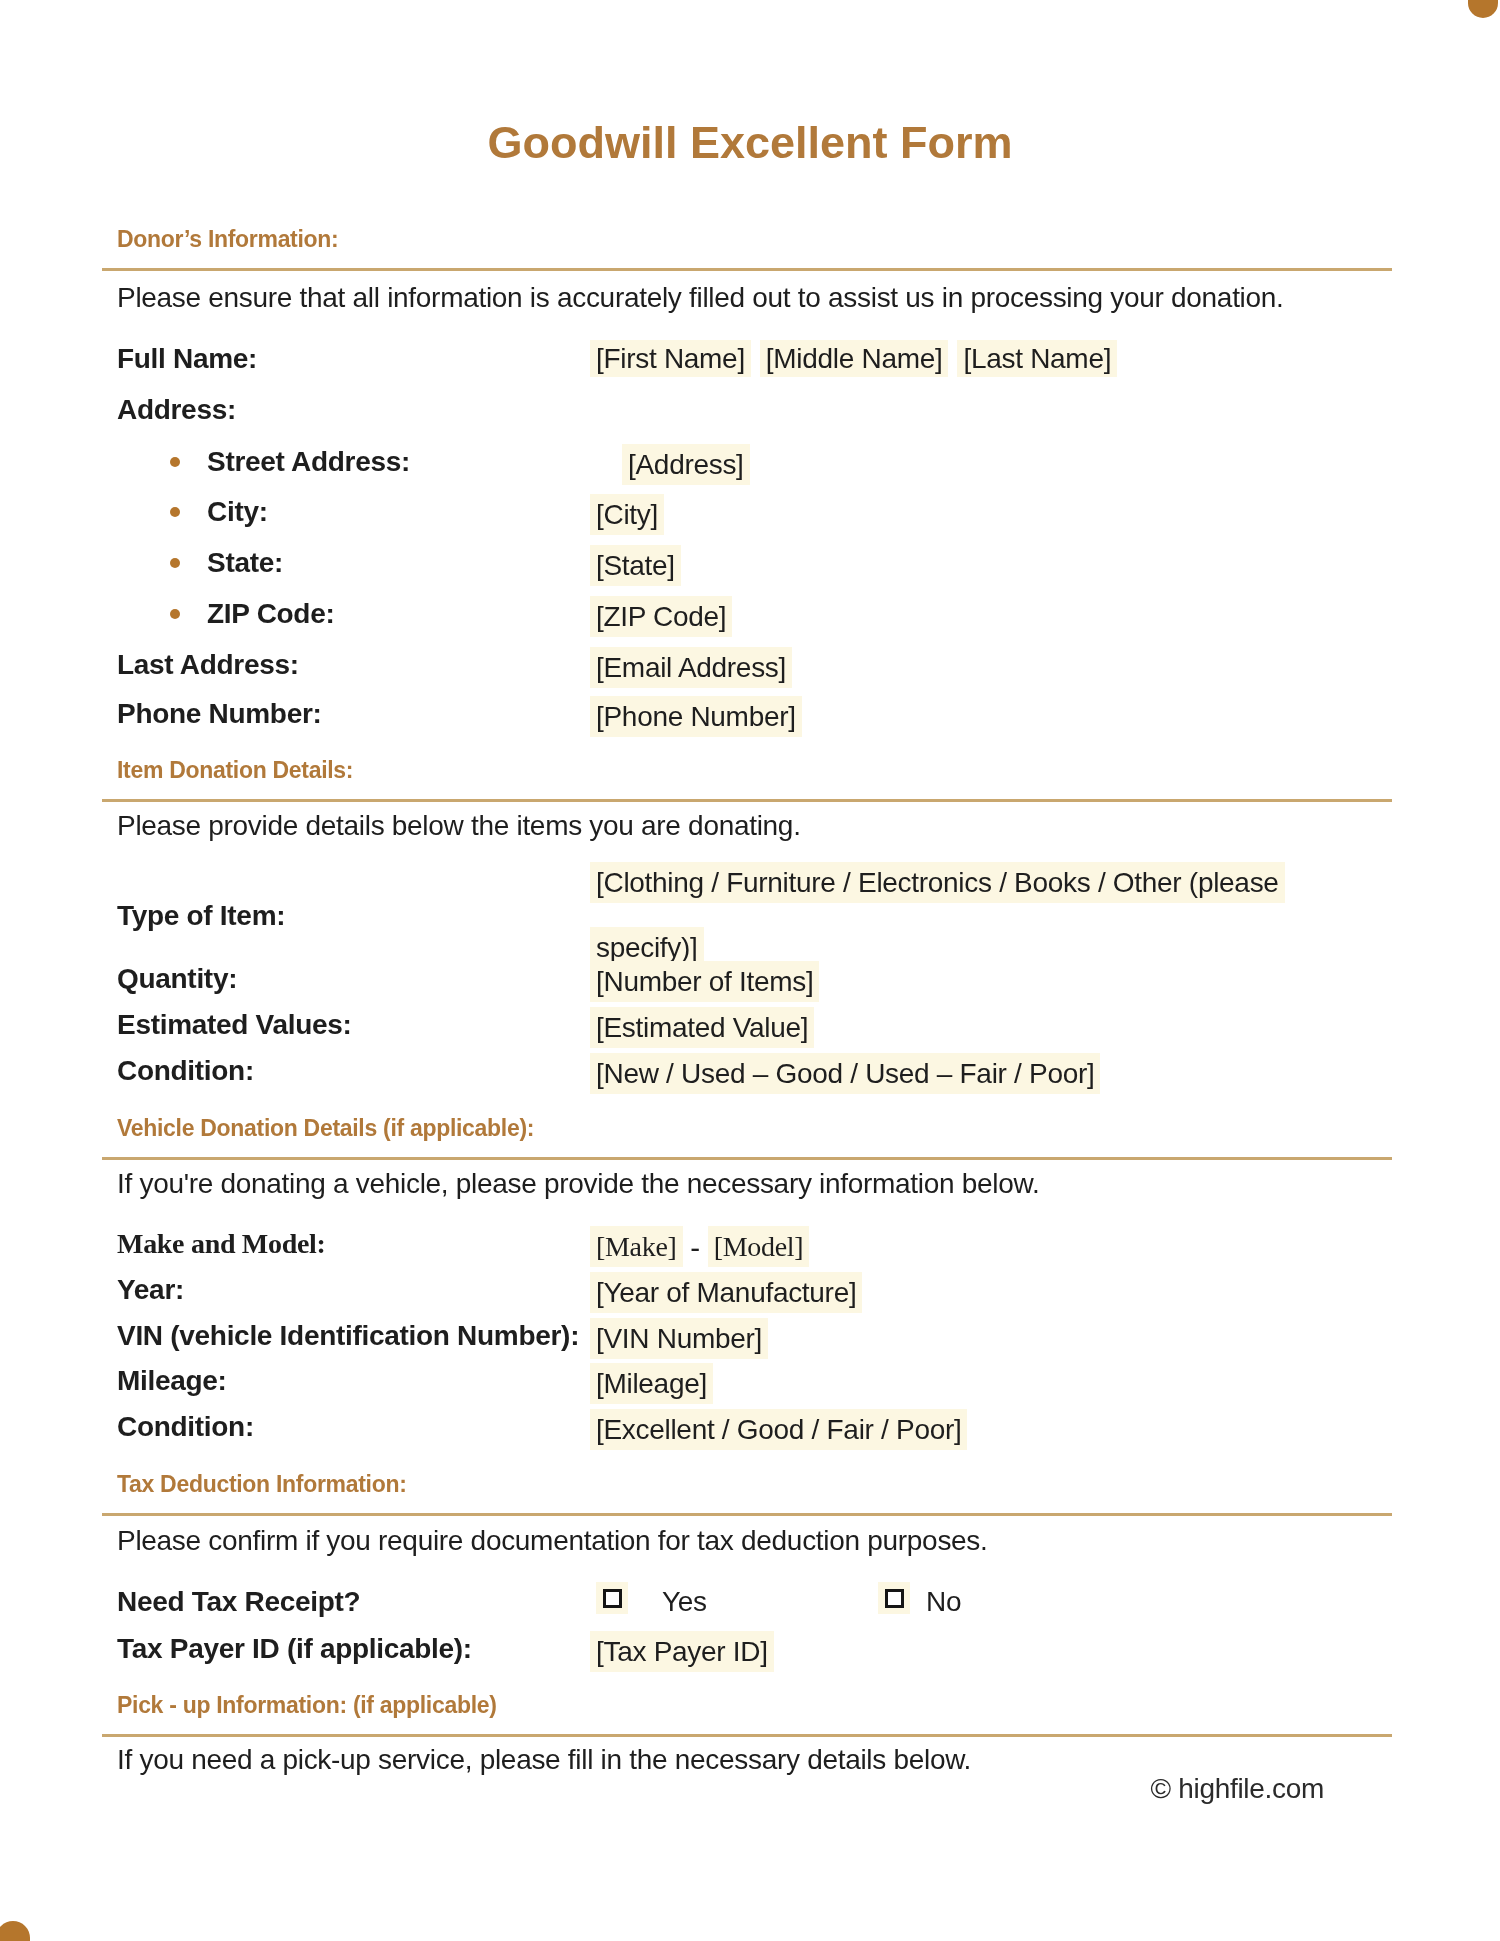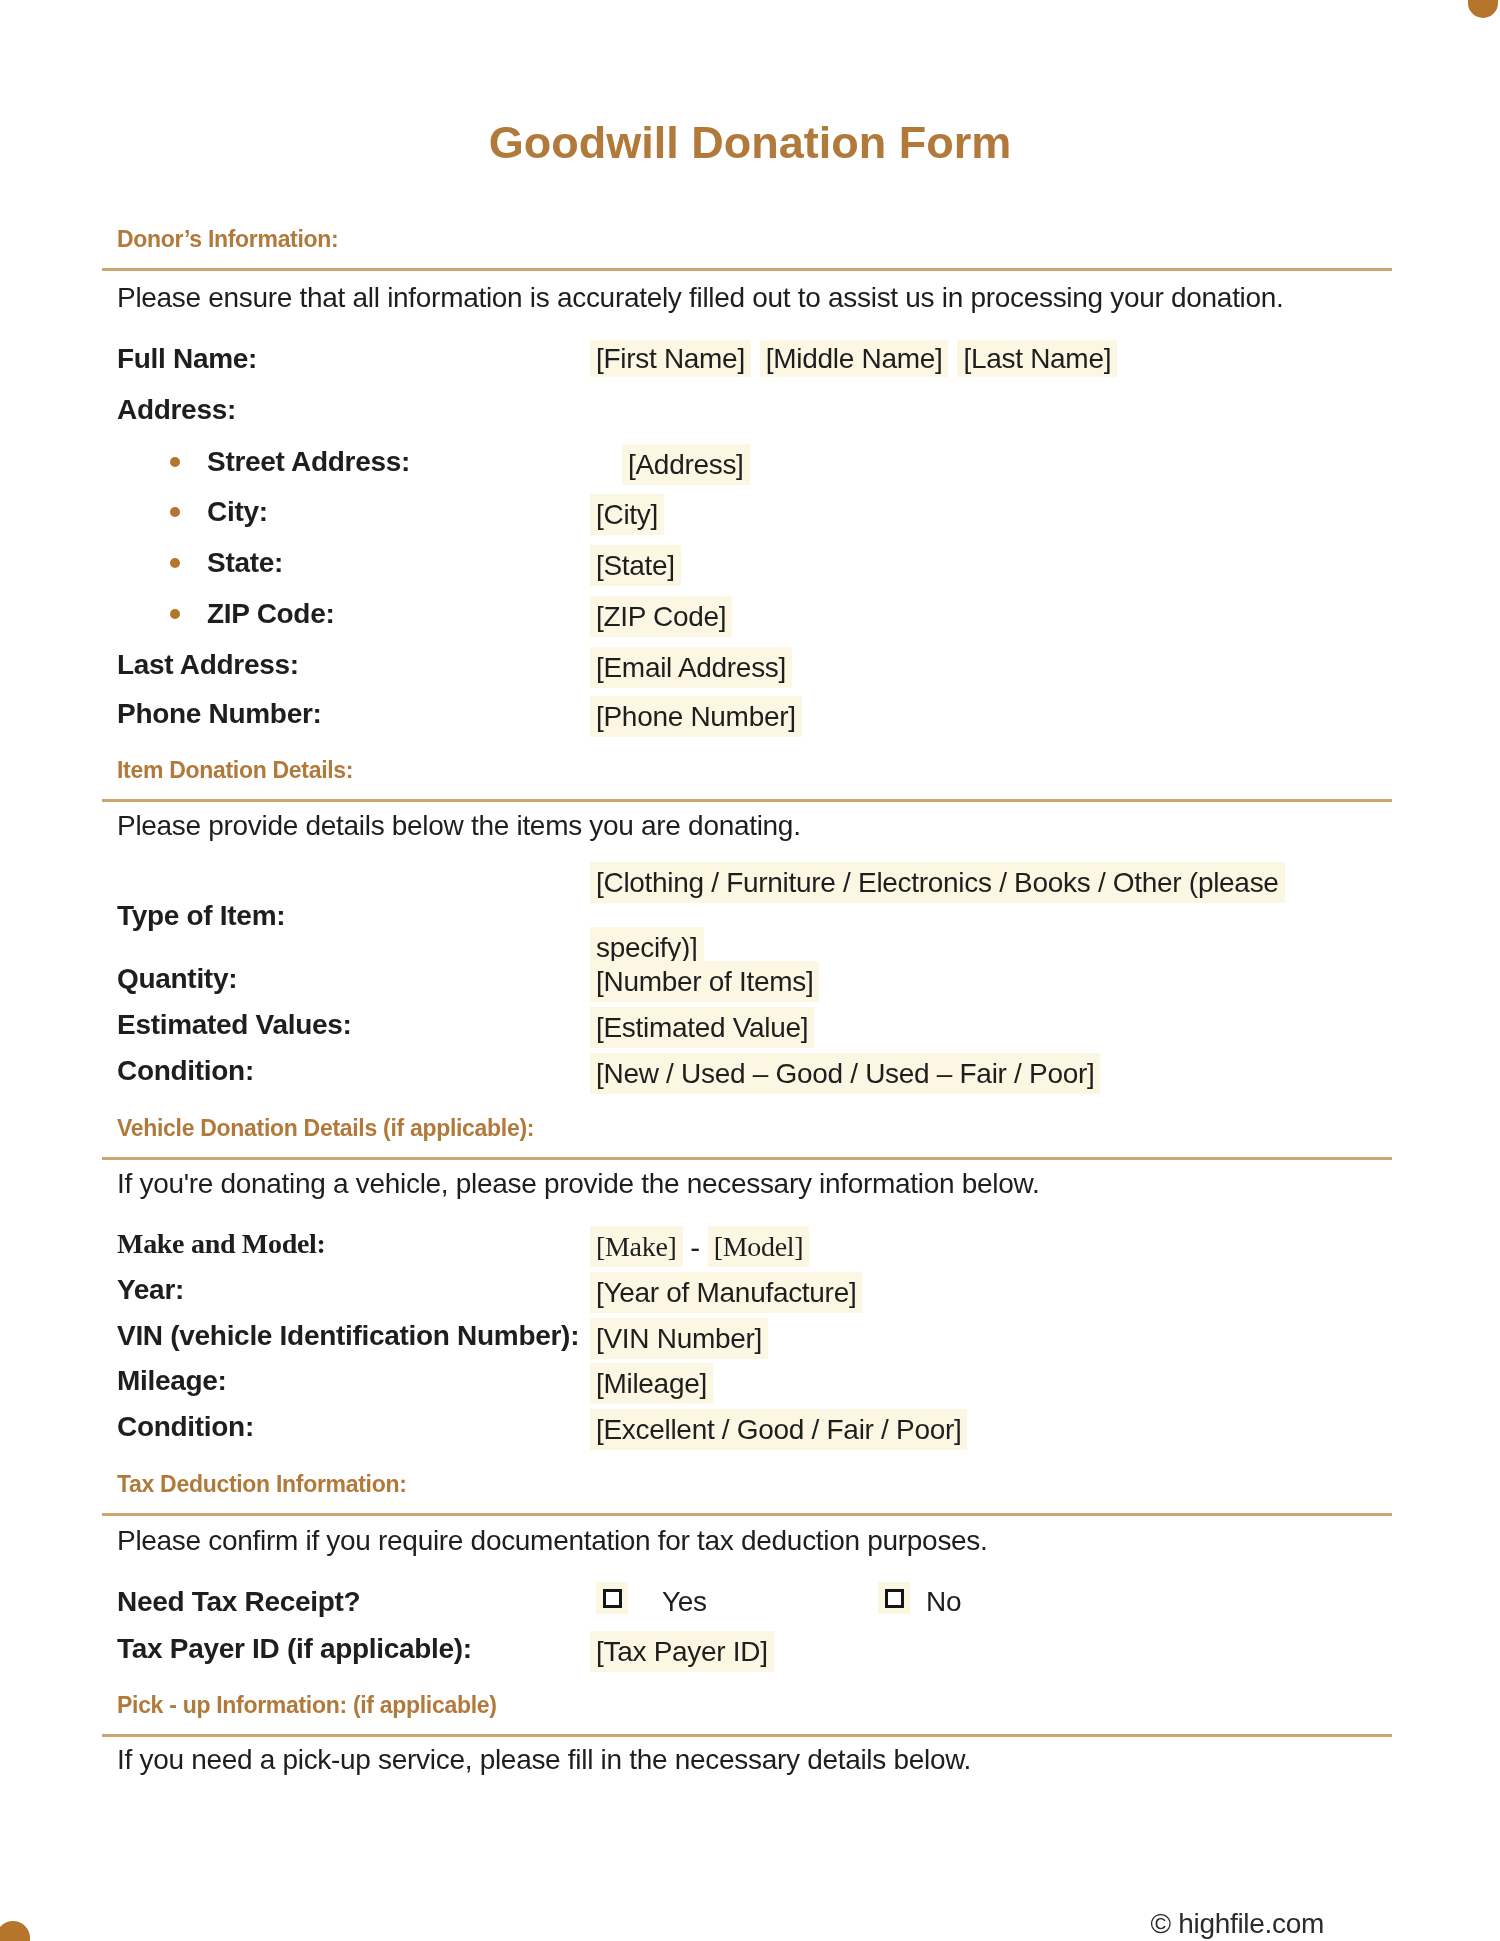--- a/index.html
+++ b/index.html
@@ -67,21 +67,21 @@
     background:var(--highlight,#fcf7e2);
     display:flex;align-items:center;justify-content:center;
   }
   .cb{width:19px;height:19px;border:3px solid #151515;background:#ffffff;box-sizing:border-box;}
   #cb1-pad{left:6px;}
   #lbl-yes{position:absolute;left:72px;top:0;}
   #cb2-pad{left:288px;}
   #lbl-no{position:absolute;left:336px;top:0;}
 
   .footer{
-    position:absolute;top:1908px;right:176px;
+    position:absolute;top:1773px;right:176px;
     font-size:28px;letter-spacing:-0.3px;color:#2b2b2b;white-space:nowrap;
   }
 
   
   #r-title{top:116px;}
   #donor-h{top:226px;}    #donor-rule{top:268px;}  #donor-intro{top:280px;}
   #r-fullname{top:341px;} #r-address{top:392px;}
   #r-street{top:444px;gap:32px;}   #r-city{top:494px;}      #r-state{top:545px;}
   #r-zip{top:596px;}      #r-email{top:647px;}     #r-phone{top:696px;}
   #item-h{top:757px;}     #item-rule{top:799px;}   #item-intro{top:808px;}
@@ -95,21 +95,21 @@
   #pick-h{top:1692px;}    #pick-rule{top:1734px;}  #pick-intro{top:1742px;}
 </style>
 </head>
 <body>
 
 <div class="page">
 
   <div class="blob" id="blob-tr"></div>
   <div class="blob" id="blob-bl"></div>
 
-  <div class="title" id="r-title">Goodwill Donation Form</div>
+  <div class="title" id="r-title">Goodwill Excellent Form</div>
 
   <div class="h" id="donor-h">Donor’s Information:</div>
   <div class="rule" id="donor-rule"></div>
   <div class="para" id="donor-intro">Please ensure that all information is accurately filled out to assist us in processing your donation.</div>
 
   <div class="row" id="r-fullname">
     <div class="label">Full Name:</div>
     <div class="vals">
       <span class="hl">[First Name]</span><span class="hl">[Middle Name]</span><span class="hl">[Last Name]</span>
     </div>

